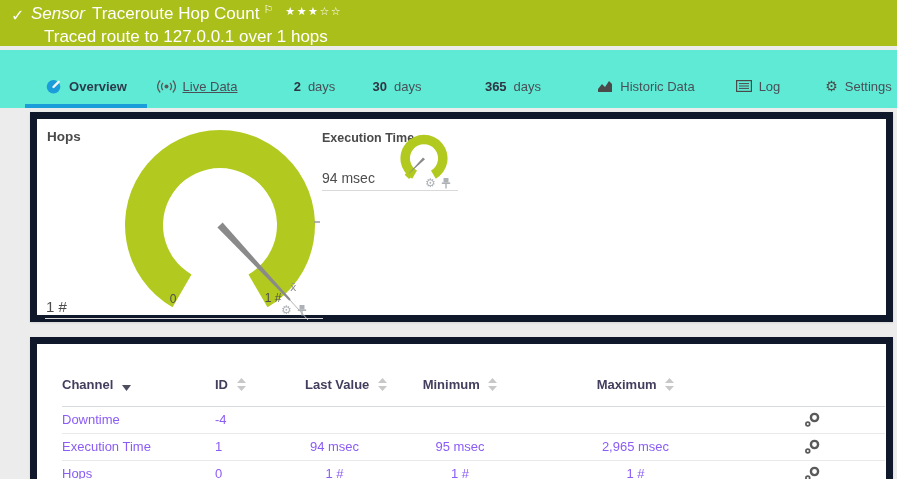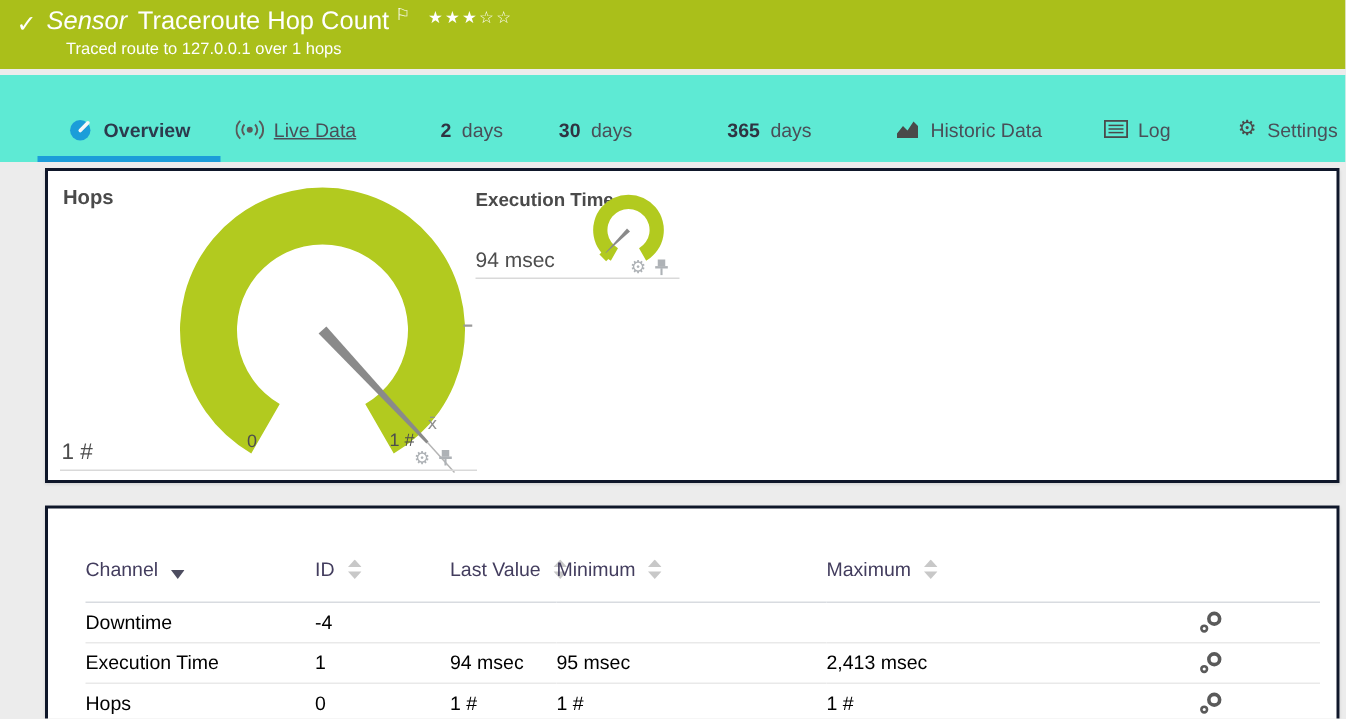--- a/index.html
+++ b/index.html
@@ -7,40 +7,40 @@
   body { font-family:"Liberation Sans","DejaVu Sans",sans-serif; background:#ececec; position:relative; }
   .glyph { font-family:"DejaVu Sans",sans-serif; }
 
   
   .topbar { position:absolute; left:0; top:0; width:897px; height:46px; background:#aabf1a; color:#fff; }
   .topbar .check { position:absolute; left:11px; top:6px; font-size:16px; font-weight:bold; }
   .title-line { position:absolute; left:31px; top:4px; font-size:17px; white-space:nowrap; }
   .title-line em { font-style:italic; margin-right:7px; }
   .flag { font-size:11px; position:relative; top:-6px; margin-left:4px; cursor:pointer; }
   .stars { font-size:11px; letter-spacing:1.5px; position:relative; top:-4px; margin-left:12px; cursor:pointer; }
-  .subtitle { position:absolute; left:44px; top:27px; font-size:11px; }
+  .subtitle { position:absolute; left:44px; top:27px; font-size:17px; }
 
   
   .tabstrip { position:absolute; left:0; top:50px; width:897px; height:58px; background:#5eead4; }
   .tab { position:absolute; bottom:0; height:44px; display:flex; align-items:center; justify-content:center; gap:7px; font-size:13px; color:#4a4f58; cursor:pointer; white-space:nowrap; }
   .tab.active { border-bottom:4px solid #1b9dd9; font-weight:bold; color:#2c3a4d; padding-top:4px; }
   .tab b { color:#2f3442; }
   .tab svg { flex:none; }
   .t-overview { left:25px;  width:122px; }
   .t-livedata { left:147px; width:100px;text-decoration:underline; }
   .t-2days    { left:277px; width:75px;  }
   .t-30days   { left:357px; width:80px;  }
   .t-365days  { left:467px; width:92px;text-align:right;  }
   .t-historic { left:592px; width:108px; }
   .t-log      { left:727px; width:62px;  }
   .t-settings { left:820px; width:77px;  }
   .gear-glyph { font-family:"DejaVu Sans",sans-serif; font-size:14px; color:#4a4a4a; line-height:1; }
 
   
-  .panel { position:absolute; left:30px; width:863px; background:#fff; border:2px solid #0f172a; box-shadow:0 1px 2px rgba(0,0,0,.10); }
+  .panel { position:absolute; left:30px; width:863px; background:#fff; border:7px solid #0f172a; box-shadow:0 1px 2px rgba(0,0,0,.10); }
   #panel-gauges { top:112px; height:210px; }
   #panel-table  { top:337px; height:170px; }
 
   
   .blk-label { position:absolute; font-weight:bold; color:#4a4a4a; }
   .hops-label { left:10px; top:10px; font-size:13.5px; }
   .exec-label { left:285px; top:12px; font-size:12.5px; }
   .gauge-big { position:absolute; left:83px; top:6px; }
   .gauge-small { position:absolute; left:358px; top:14px; }
   .scale-lbl { position:absolute; font-size:12px; color:#4d4d4d; }
@@ -53,23 +53,23 @@
   .ic-hops { left:244px; top:185px; }
   .ic-exec { left:388px; top:58px; }
   .g-underline { position:absolute; height:1px; background:#d9d9d9; }
   .ul-hops { left:8px; top:199px; width:278px; }
   .ul-exec { left:285px; top:71px; width:136px; }
 
   
   table { position:absolute; left:25px; top:20px; width:823px; border-collapse:collapse; table-layout:fixed; font-size:13px; }
   col.c1 { width:153px; } col.c2 { width:90px; } col.c3 { width:71px; }
   col.c4 { width:180px; } col.c5 { width:171px; } col.c6 { width:158px; }
-  th { height:42px; font-weight:normal; color:#433d5e; text-align:left; border-bottom:1px solid #d8dbe0; cursor:pointer; white-space:nowrap; }
-  td { height:27px; color:#000000; border-bottom:1px solid #e9e9e9; white-space:nowrap; }
-  .num { text-align:left; padding-right:12px; }
+  th { height:42px; font-weight:bold; color:#433d5e; text-align:left; border-bottom:1px solid #d8dbe0; cursor:pointer; white-space:nowrap; }
+  td { height:27px; color:#8b5cf6; border-bottom:1px solid #e9e9e9; white-space:nowrap; }
+  .num { text-align:center; padding-right:12px; }
   th.num svg, th .sorter { margin-left:5px; vertical-align:-2px; }
   td.action { text-align:left; padding-left:77px; }
   .chan-settings { cursor:pointer; display:inline-block; vertical-align:middle; }
 </style>
 </head>
 <body>
 
 <header class="topbar">
   <span class="check glyph">✓</span>
   <div class="title-line">
@@ -235,21 +235,21 @@
             <circle cx="10.5" cy="6.5" r="3.6" fill="none" stroke="#5a5a5a" stroke-width="2.4"></circle>
             <circle cx="3.8" cy="13" r="1.9" fill="none" stroke="#5a5a5a" stroke-width="1.7"></circle>
           </svg>
         </td>
       </tr>
       <tr>
         <td>Execution Time</td>
         <td>1</td>
         <td class="num">94 msec</td>
         <td class="num">95 msec</td>
-        <td class="num">2,413 msec</td>
+        <td class="num">2,965 msec</td>
         <td class="action">
           <svg class="chan-settings" width="17" height="17" viewBox="0 0 17 17">
             <circle cx="10.5" cy="6.5" r="3.6" fill="none" stroke="#5a5a5a" stroke-width="2.4"></circle>
             <circle cx="3.8" cy="13" r="1.9" fill="none" stroke="#5a5a5a" stroke-width="1.7"></circle>
           </svg>
         </td>
       </tr>
       <tr>
         <td>Hops</td>
         <td>0</td>

